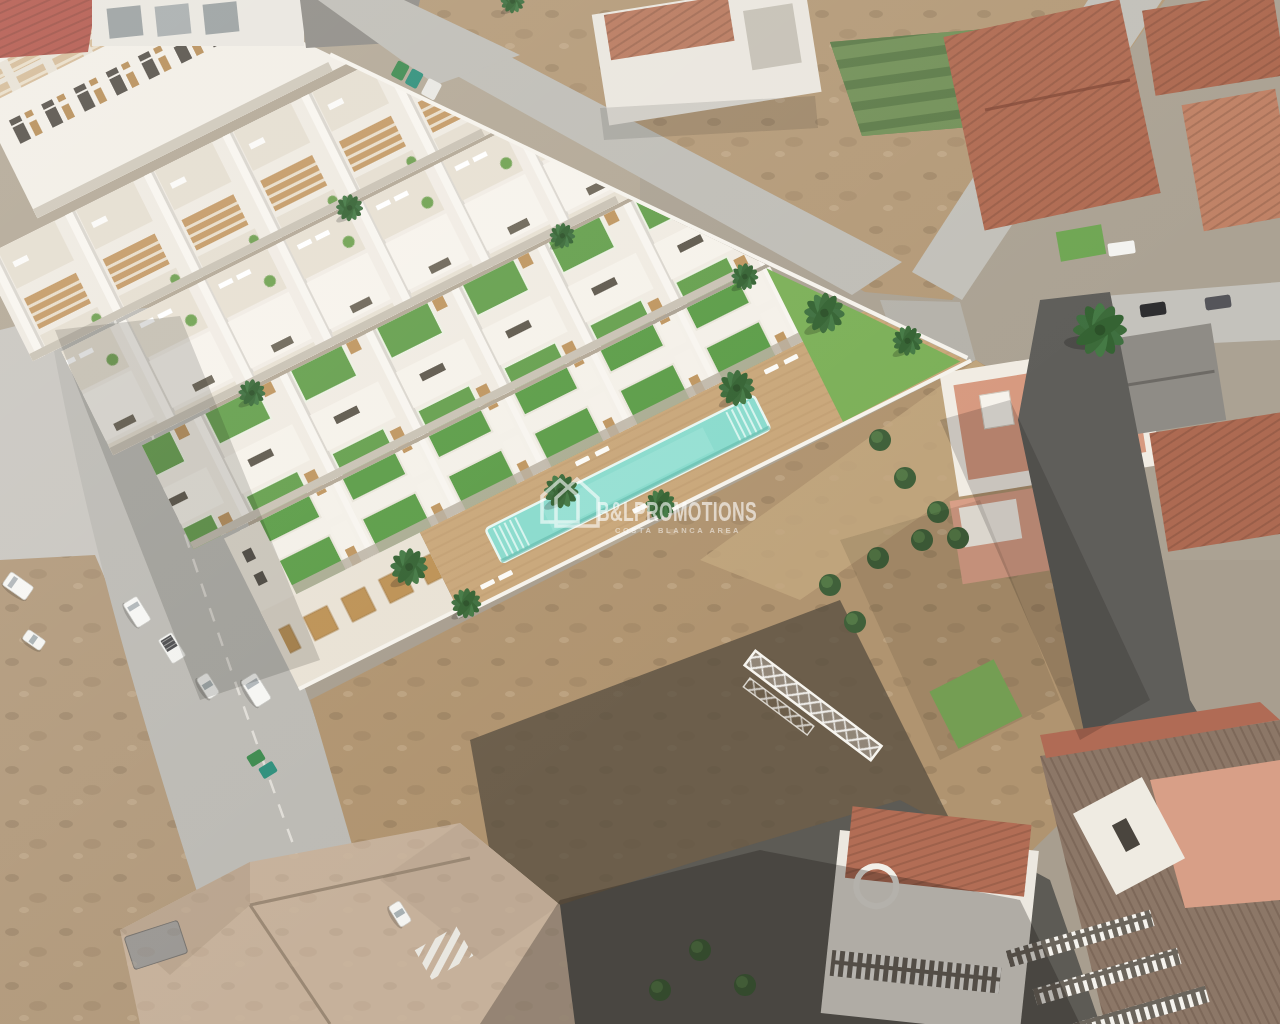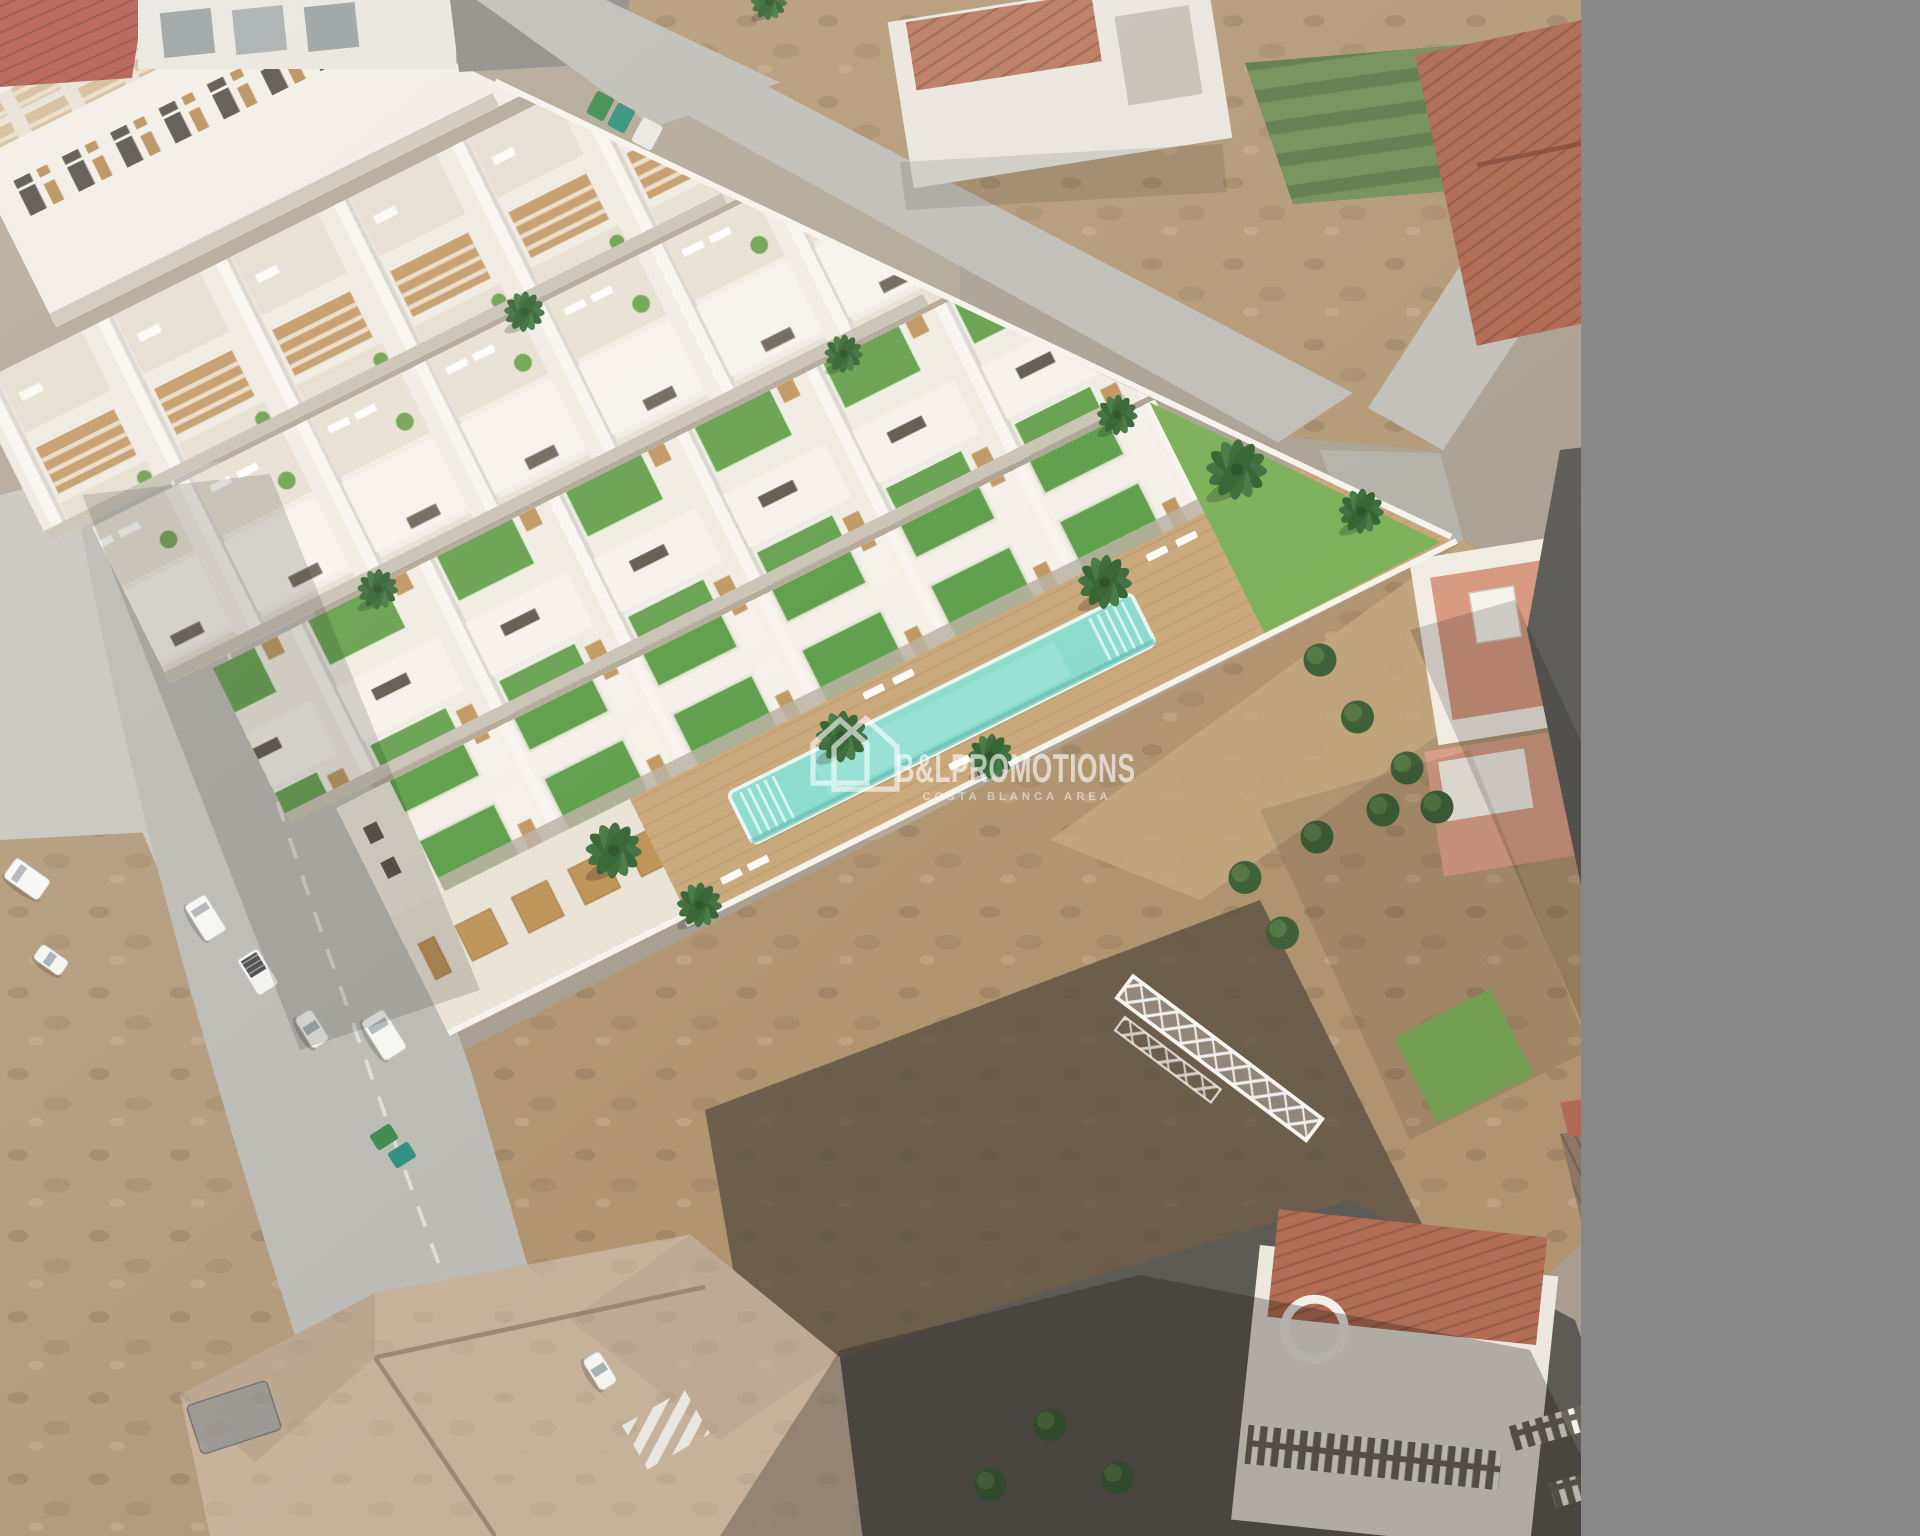--- a/index.html
+++ b/index.html
@@ -1,17 +1,17 @@
 <!DOCTYPE html>
 <html><head>
 <meta charset="utf-8">
 <style>
   html,body{margin:0;padding:0;background:#888;}
   .stage{
-    position:relative;width:1054px;height:1024px;overflow:hidden;
+    position:relative;width:1280px;height:1024px;overflow:hidden;
     background:#0f766e;font-family:"Liberation Sans",sans-serif;
   }
   svg{display:block}
   .wm-title{
     font-family:"Liberation Sans",sans-serif;
     font-weight:bold;font-size:27px;letter-spacing:.5px;
     fill:#ffffff;opacity:.62;
   }
   .wm-tag{
     font-family:"Liberation Sans",sans-serif;

